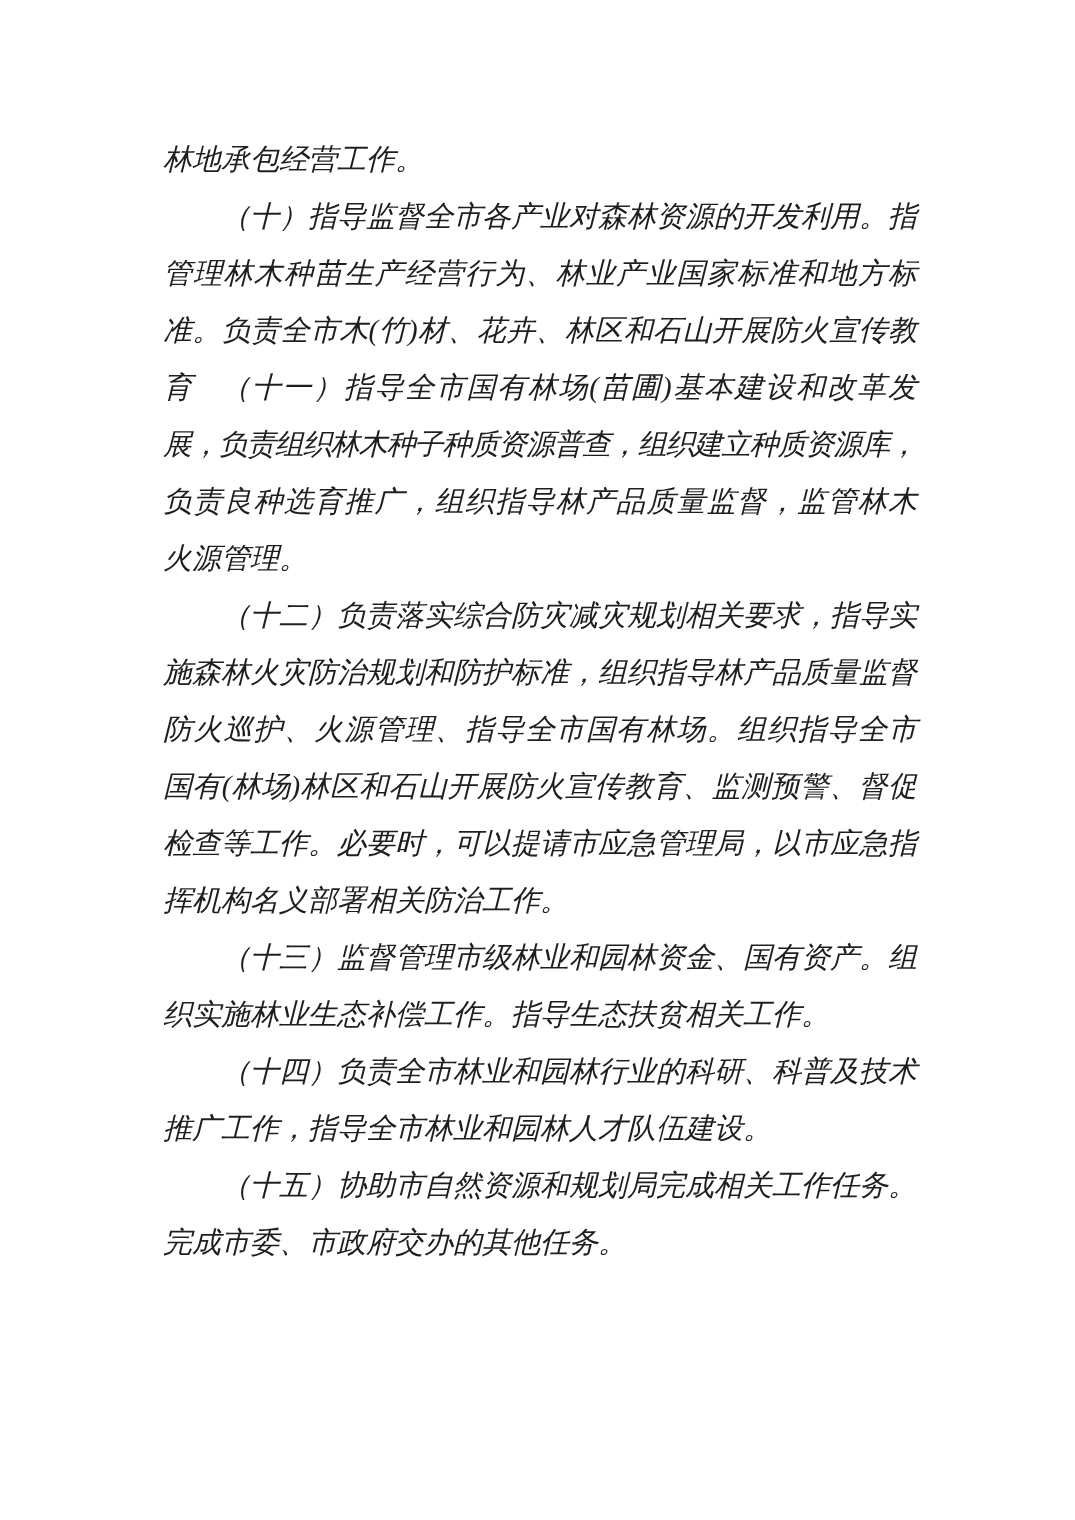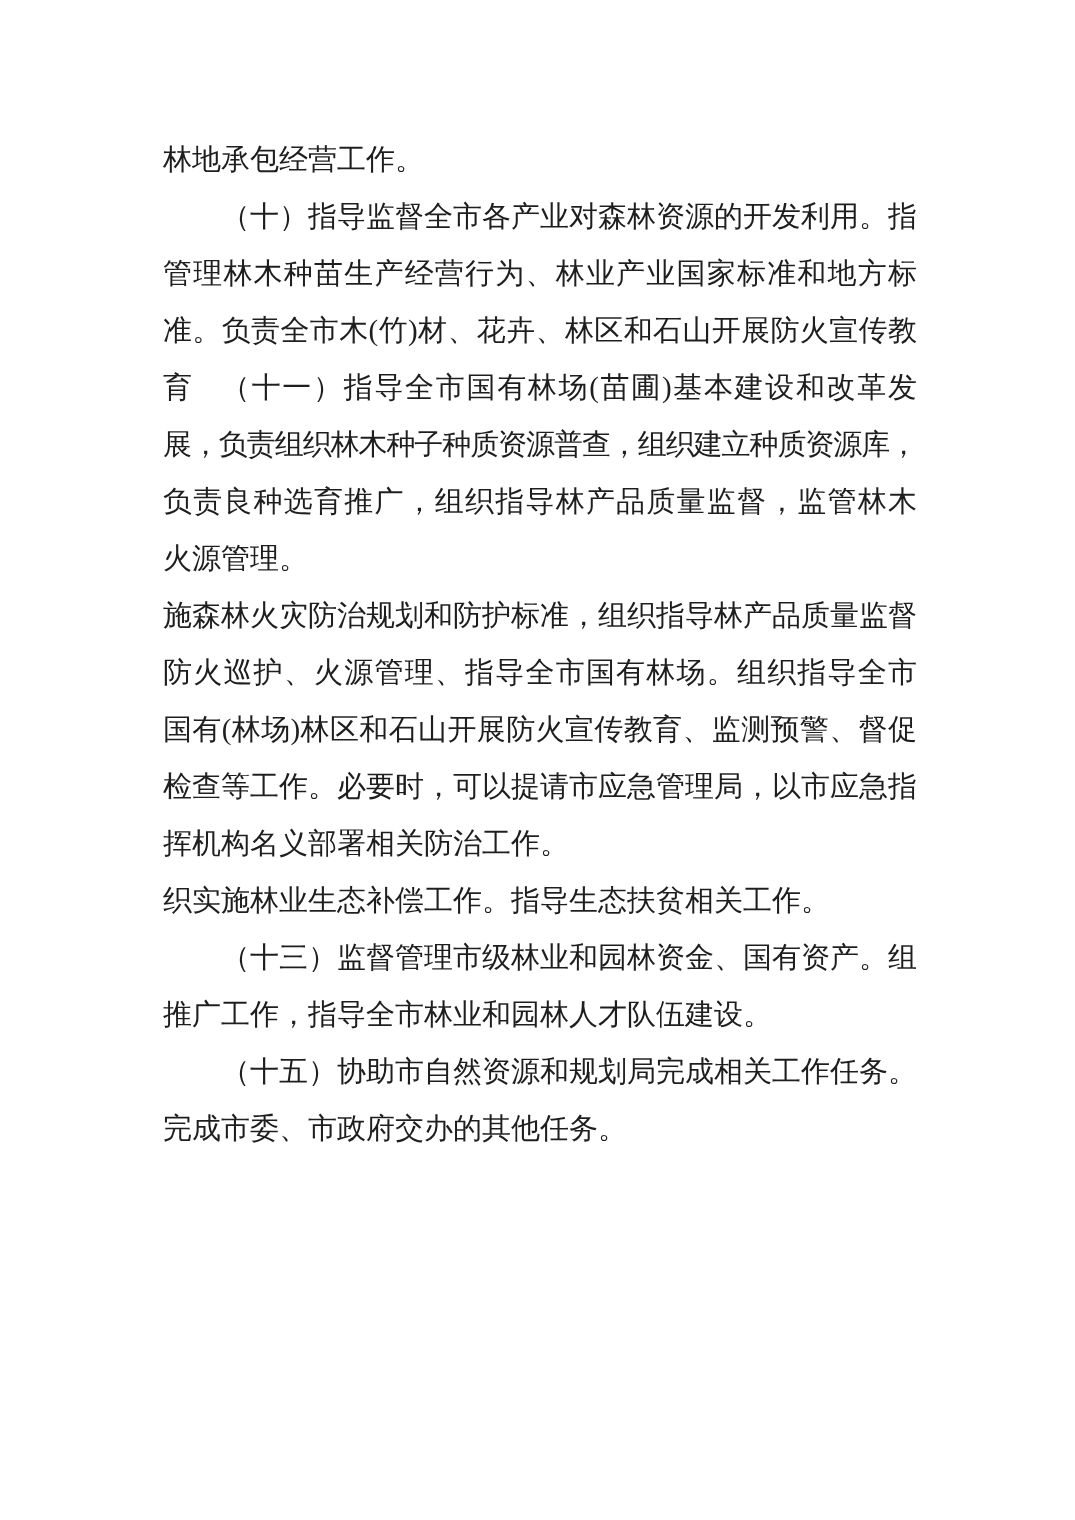--- a/index.html
+++ b/index.html
@@ -9,20 +9,21 @@
   body {
     background: #ffffff;
     font-family: "Liberation Serif", "DejaVu Serif", serif;
   }
   .page {
     position: relative;
     width: 959px;
     height: 1520px;
     background: #ffffff;
     overflow: hidden;
+    font-style: italic;
   }
   .doc-body {
     position: absolute;
     left: 163px;
     top: 131px;
     width: 754px;
     font-size: 29px;
     line-height: 57px;
     letter-spacing: 0;
   }
@@ -55,31 +56,33 @@
         <div class="doc-line fill" style="">管理林木种苗生产经营行为、林业产业国家标准和地方标</div>
         <div class="doc-line fill" style="">准。负责全市木(竹)材、花卉、林区和石山开展防火宣传教育</div>
       </div>
       <div class="para">
         <div class="doc-line fill indent" style="">（十一）指导全市国有林场(苗圃)基本建设和改革发</div>
         <div class="doc-line fill" style="letter-spacing: -1.11111px;">展，负责组织林木种子种质资源普查，组织建立种质资源库，</div>
         <div class="doc-line fill" style="">负责良种选育推广，组织指导林产品质量监督，监管林木</div>
         <div class="doc-line">火源管理。</div>
       </div>
       <div class="para">
+        <div class="doc-line fill indent" style="">（十二）负责落实综合防灾减灾规划相关要求，指导实</div>
         <div class="doc-line fill" style="">施森林火灾防治规划和防护标准，组织指导林产品质量监督</div>
         <div class="doc-line fill" style="">防火巡护、火源管理、指导全市国有林场。组织指导全市</div>
         <div class="doc-line fill" style="">国有(林场)林区和石山开展防火宣传教育、监测预警、督促</div>
         <div class="doc-line fill" style="">检查等工作。必要时，可以提请市应急管理局，以市应急指</div>
         <div class="doc-line">挥机构名义部署相关防治工作。</div>
       </div>
       <div class="para">
+        <div class="doc-line fill indent" style="">（十三）监督管理市级林业和园林资金、国有资产。组</div>
         <div class="doc-line">织实施林业生态补偿工作。指导生态扶贫相关工作。</div>
-        <div class="doc-line fill indent" style="">（十三）监督管理市级林业和园林资金、国有资产。组</div>
       </div>
       <div class="para">
+        <div class="doc-line fill indent" style="">（十四）负责全市林业和园林行业的科研、科普及技术</div>
         <div class="doc-line">推广工作，指导全市林业和园林人才队伍建设。</div>
       </div>
       <div class="para">
         <div class="doc-line fill indent" style="">（十五）协助市自然资源和规划局完成相关工作任务。</div>
         <div class="doc-line">完成市委、市政府交办的其他任务。</div>
       </div>
     </div>
 </div>
 
 </body></html>

